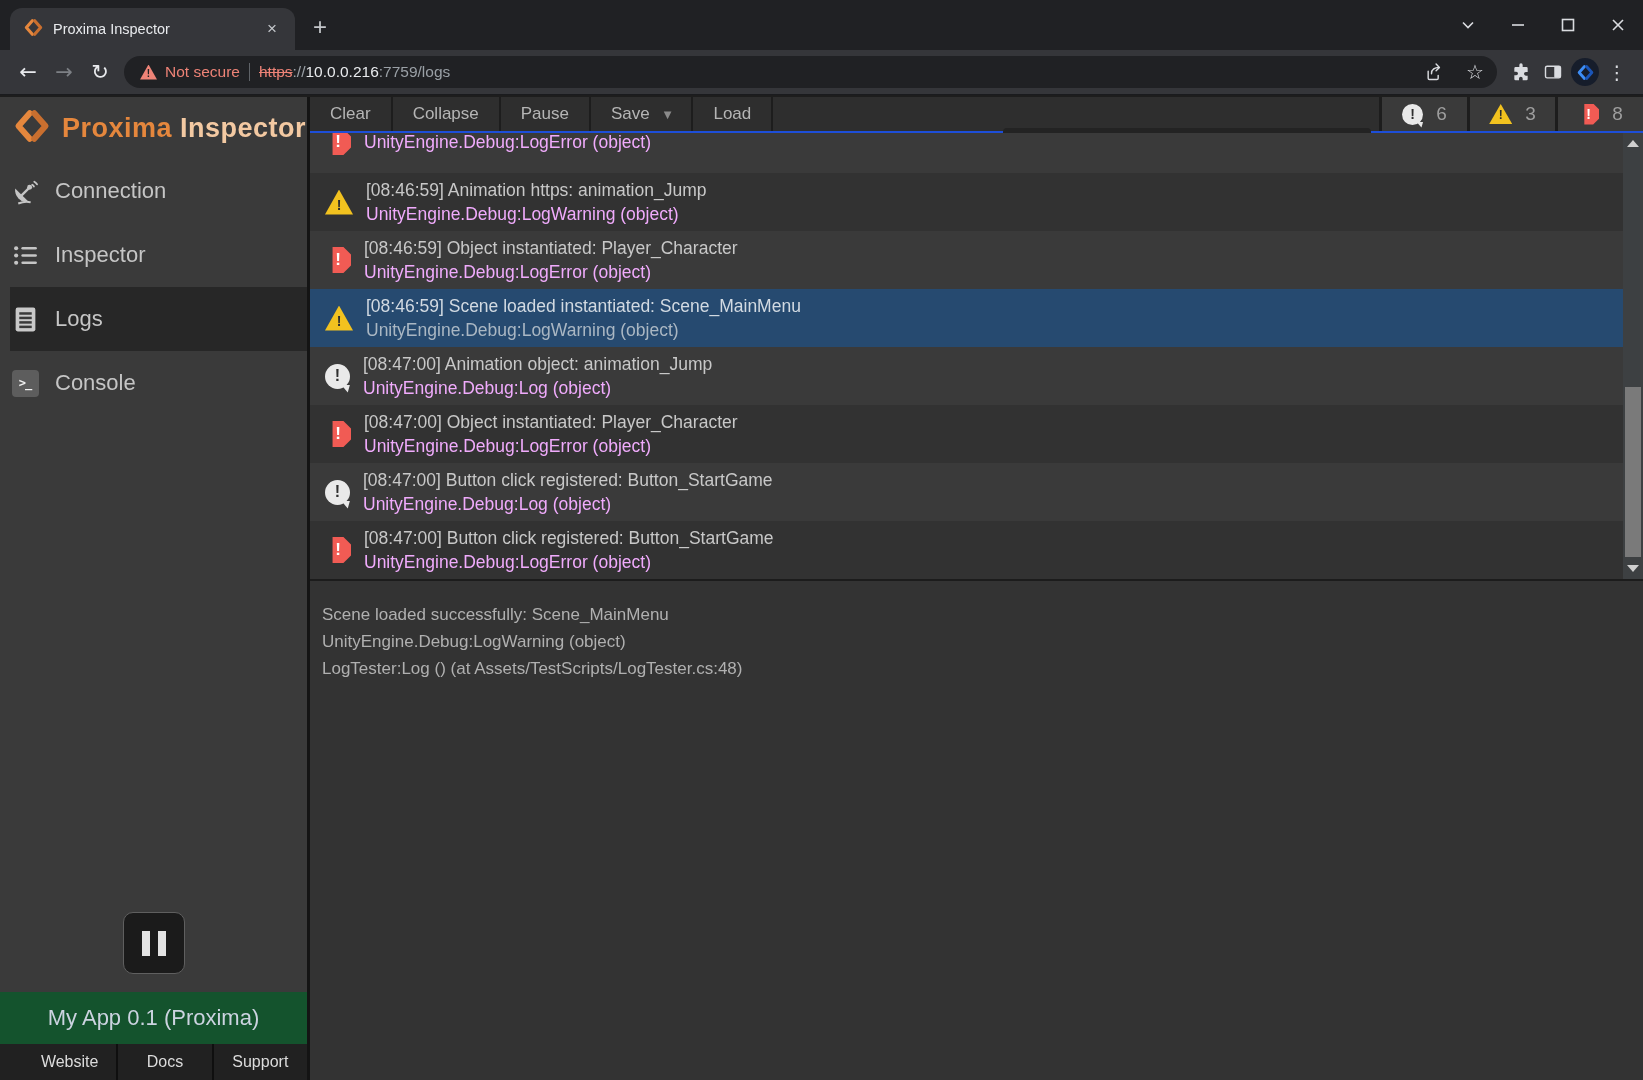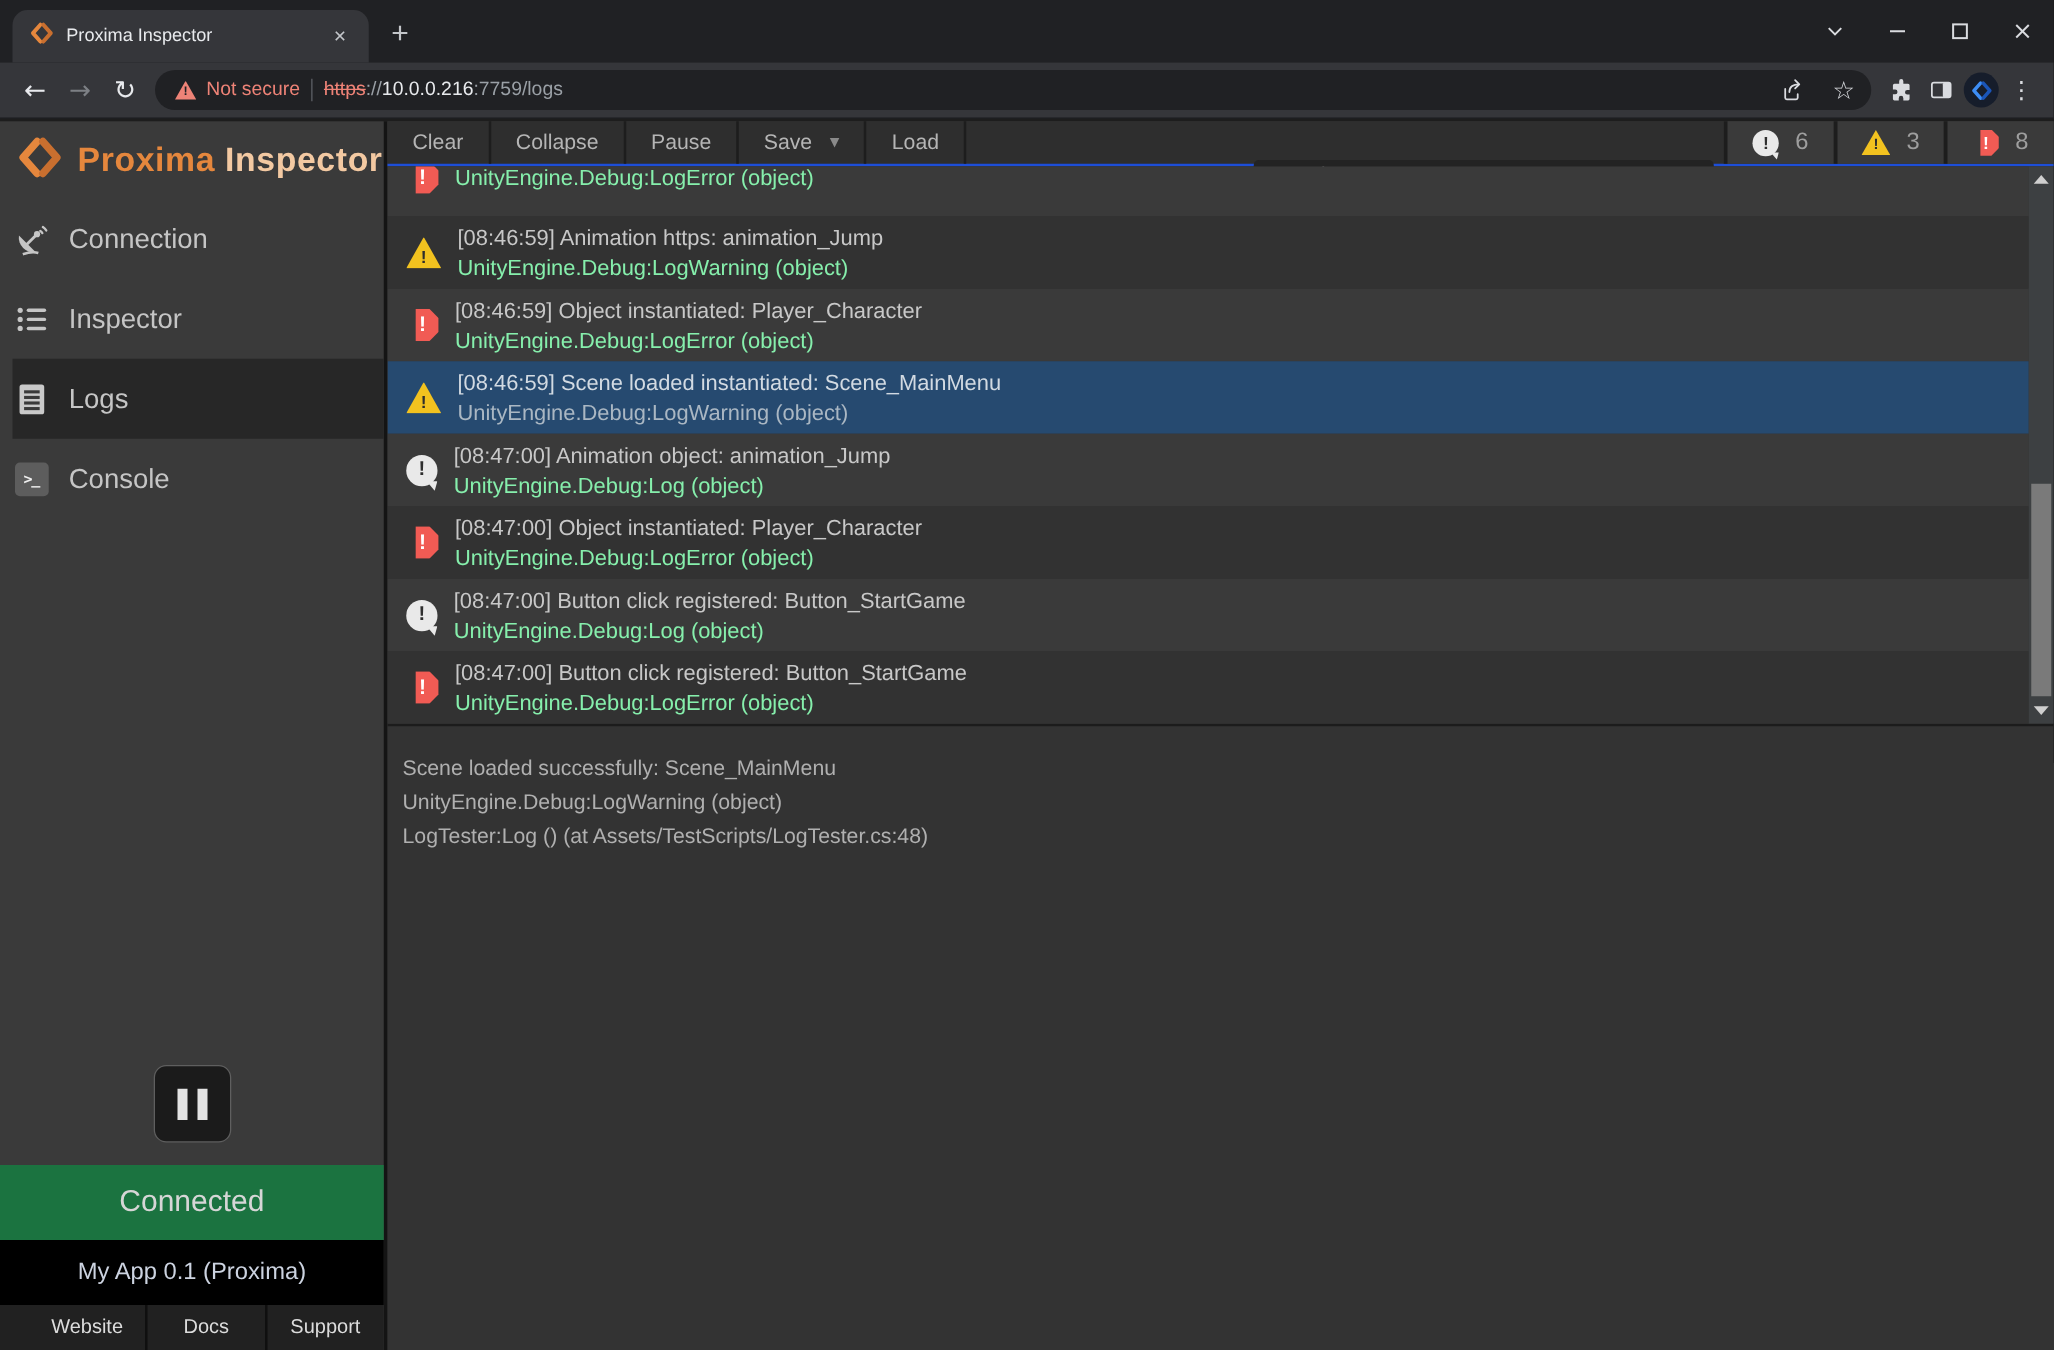--- a/index.html
+++ b/index.html
@@ -60,21 +60,21 @@
   .console-glyph { width:27px; height:27px; background:#5d5d5d; border-radius:4px; color:#f0f0f0;
                    font-family:"DejaVu Sans Mono", monospace; font-size:12px; font-weight:bold;
                    display:flex; align-items:center; justify-content:center; letter-spacing:-1px; }
   .side-spacer { flex:1; }
   .pause-wrap { display:flex; justify-content:center; margin-bottom:18px; }
   .pause-btn { width:62px; height:62px; background:#1b1b1b; border:1px solid #5f5f5f;
                border-radius:10px; display:flex; align-items:center; justify-content:center; gap:8px; }
   .pause-bar { width:8px; height:25px; background:#e3e3e3; }
   .connected { height:60px; background:#1b7340; color:#d6d6d6; font-size:24px;
                display:flex; align-items:center; justify-content:center; }
-  .appbar { height:52px; background:#000000; color:#ccd3e0; font-size:19px;
+  .appbar { height:52px; background:#14532d; color:#ccd3e0; font-size:22px;
             display:flex; align-items:center; justify-content:center; }
   .footer { height:36px; background:#212121; display:flex;padding-left:23px; }
   .footer-link { flex:1; display:flex; align-items:center; justify-content:center;
                  color:#dcdcdc; font-size:16px; border-right:2px solid #0f0f0f; }
   .footer-link:last-child { border-right:none; }
 
   
   .main { flex:1; display:flex; flex-direction:column; background:#333; min-width:0; }
   .toolbar { height:36px; background:#2e2e2e; border-bottom:2px solid #1d4ed8;
              display:flex; align-items:stretch; font-size:17px; color:#b5b5b5; }
@@ -113,21 +113,21 @@
   .rows { margin-right:20px; }
   .row { overflow:hidden; }
   .row-inner { height:58px; display:flex; align-items:center; gap:13px; padding-left:15px; }
   .row.clipped { height:40px; }
   .row.clipped .row-inner { margin-top:-20px; }
   .shade-a { background:#3a3a3a; }
   .shade-b { background:#323232; }
   .row.selected { background:#264a70; }
   .texts { line-height:24px; font-size:17.5px; white-space:nowrap; overflow:hidden; }
   .msg { color:#c8c8c8; }
-  .stack { color:#86efac; }
+  .stack { color:#f0abfc; }
   .selected .msg { color:#d2dae2; }
   .selected .stack { color:#aab7c3; }
 
   
   .scrollbar { position:absolute; top:0; right:0; bottom:0; width:20px; background:#3d4042; }
   .sb-up, .sb-down { position:absolute; left:50%; transform:translateX(-50%);
                      width:0; height:0; border-left:6px solid transparent;
                      border-right:6px solid transparent; }
   .sb-up { top:7px; border-bottom:7px solid #cfcfcf; }
   .sb-down { bottom:7px; border-top:7px solid #cfcfcf; }
@@ -284,21 +284,20 @@
 
       <div class="side-spacer"></div>
 
       <div class="pause-wrap">
         <div class="pause-btn">
           <span class="pause-bar"></span>
           <span class="pause-bar"></span>
         </div>
       </div>
 
-      <div class="connected">Connected</div>
       <div class="appbar">My App 0.1 (Proxima)</div>
 
       <div class="footer">
         <div class="footer-link">Website</div>
         <div class="footer-link">Docs</div>
         <div class="footer-link">Support</div>
       </div>
     </div>
 
     <div class="main">

